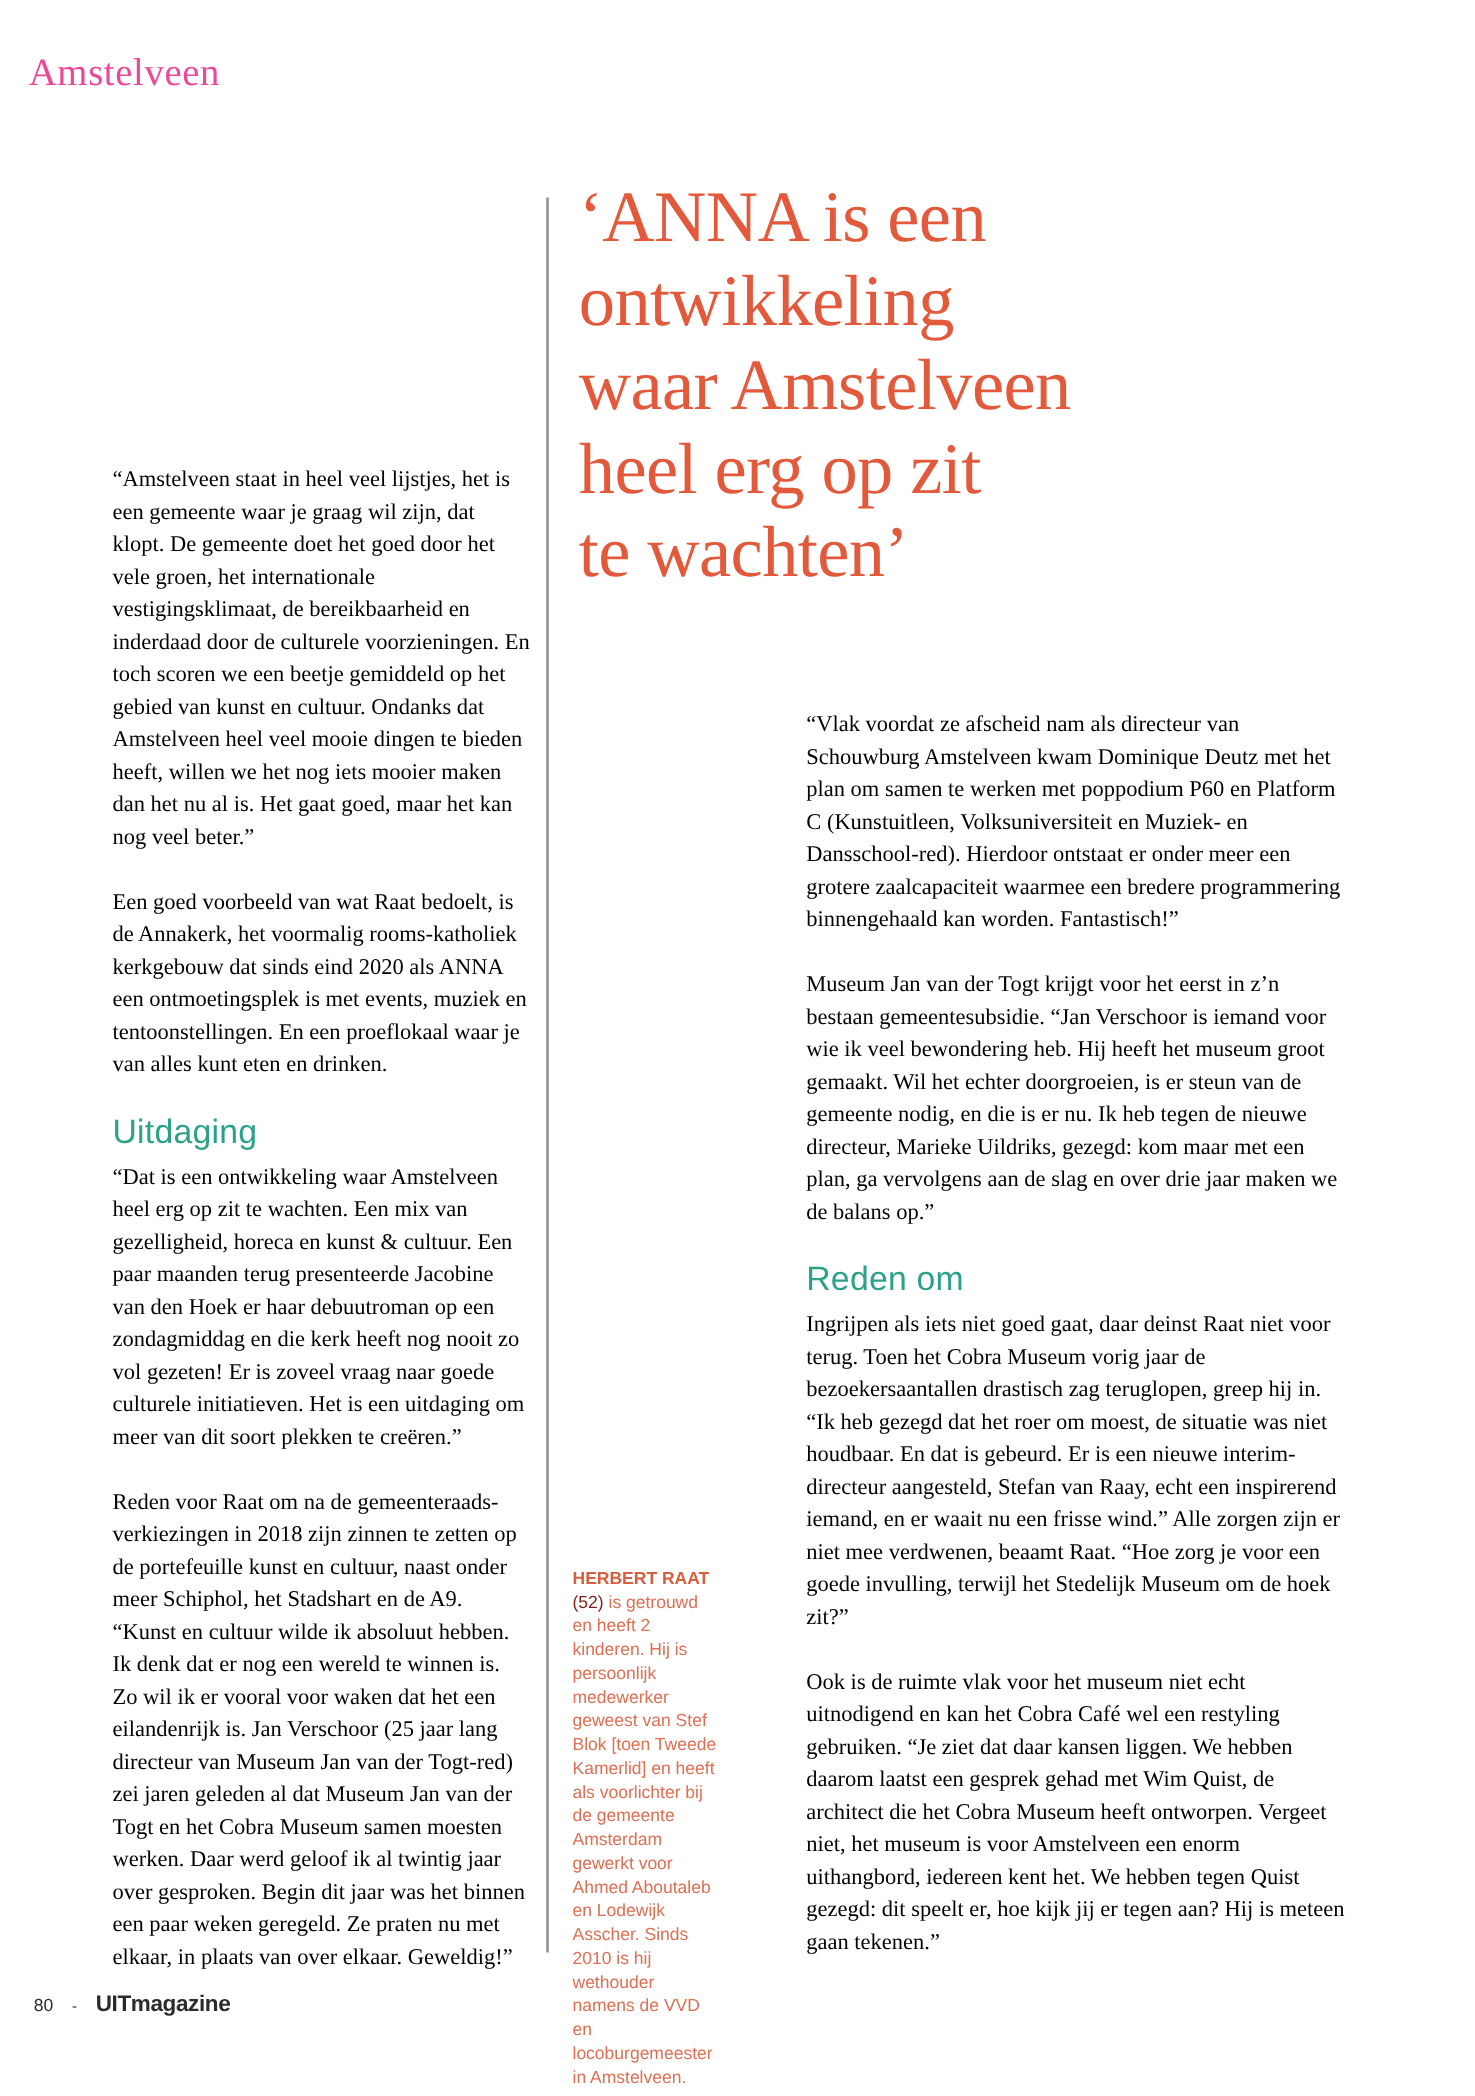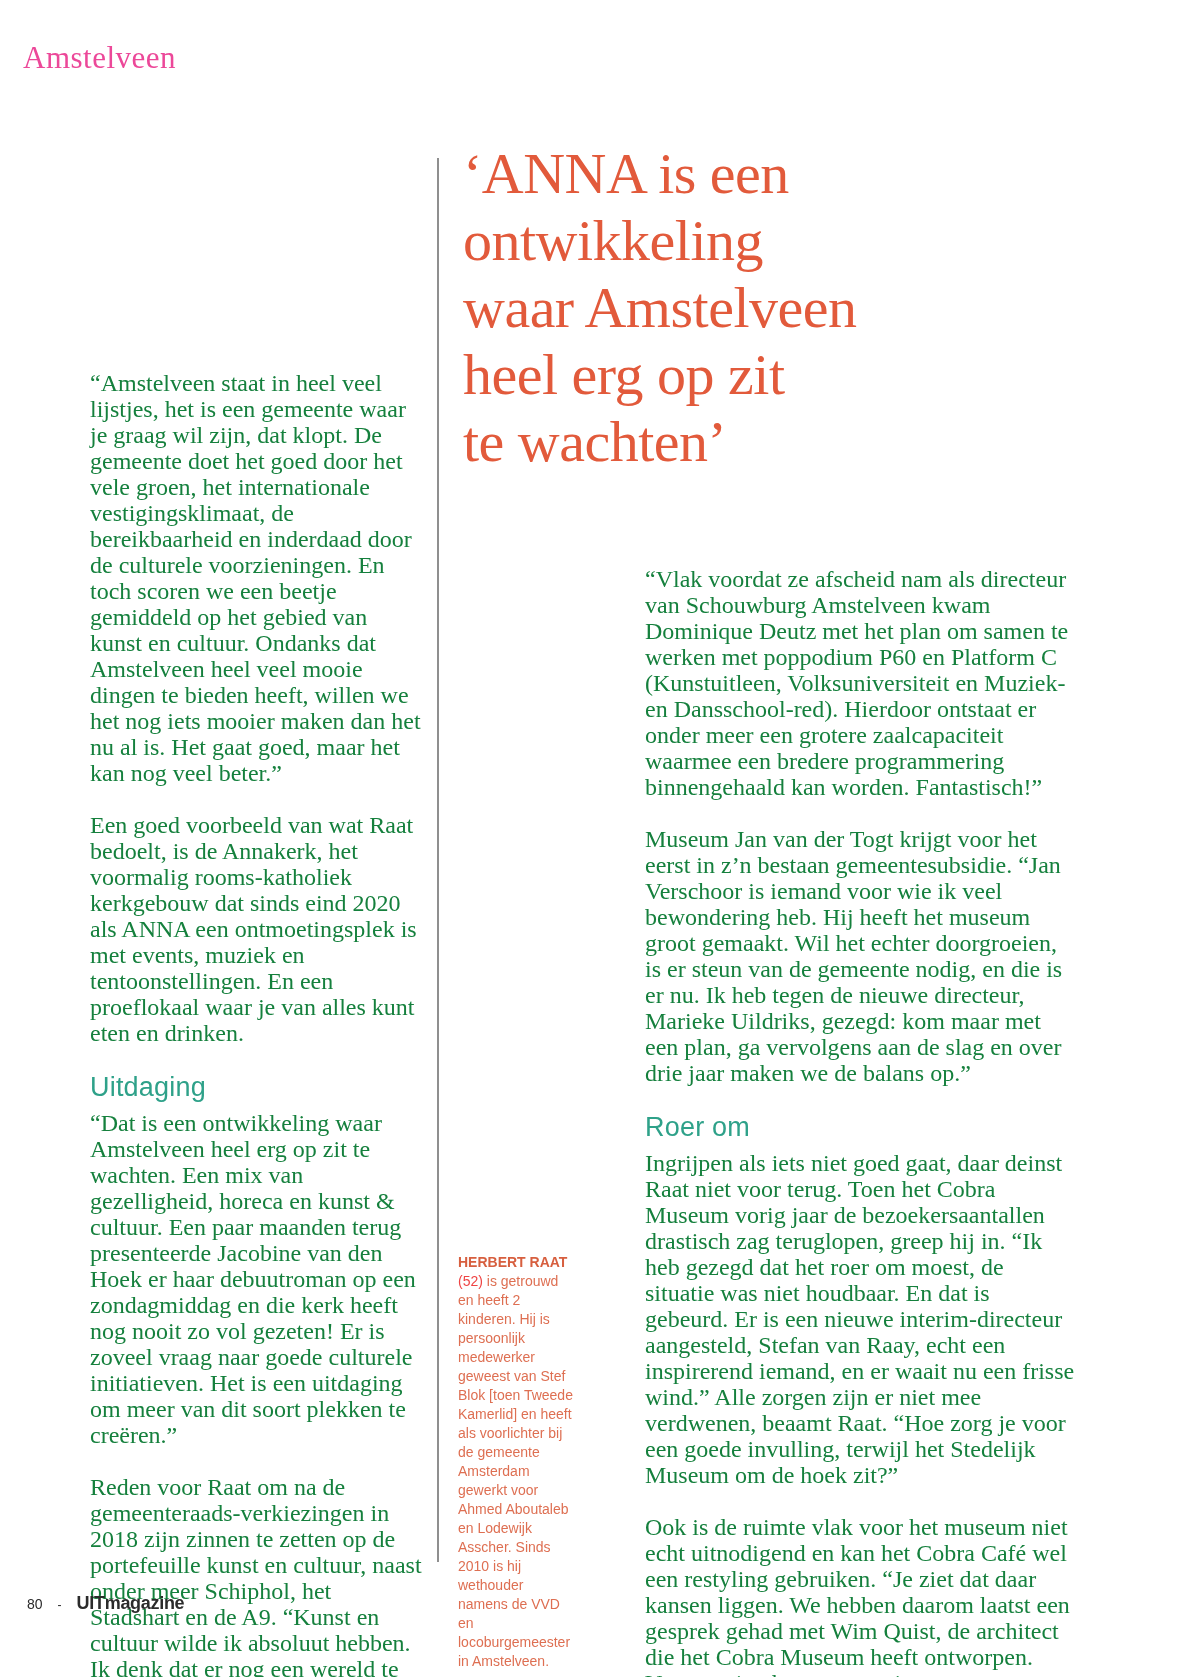--- a/index.html
+++ b/index.html
@@ -71,43 +71,43 @@
     font-family: "Liberation Sans", sans-serif;
     font-weight: 400;
     font-size: 27px;
     line-height: 30px;
     color: #2ea189;
     margin: 0 0 8px 0;
     letter-spacing: 0.2px;
   }
   .col p.body {
     font-family: "Liberation Serif", serif;
-    font-size: 24px;
+    font-size: 18px;
     line-height: 26px;
     margin: 0 0 26px 0;
-    color: #15803d;
+    color: #000000;
   }
   .col h3.kicker + p.body { margin-top: 0; }
 
   
   .bio {
     position: absolute;
     left: 458px;
     top: 1253px;
     width: 116px;
     font-family: "Liberation Sans", sans-serif;
     font-size: 14px;
     line-height: 19px;
     color: #de6f52;
   }
   .bio .bio-name {
     font-weight: 700;
     color: #d75f3f;
   }
-  .bio .bio-age { color: #ef4444; }
+  .bio .bio-age { color: #7f1d1d; }
 
   
   .page-footer {
     position: absolute;
     left: 27px;
     top: 1593px;
     color: #2b2b2b;
     display: flex;
     align-items: baseline;
     gap: 15px;
@@ -144,21 +144,21 @@
   <p class="body">“Amstelveen staat in heel veel lijstjes, het is een gemeente waar je graag wil zijn, dat klopt. De gemeente doet het goed door het vele groen, het internationale vestigingsklimaat, de bereikbaarheid en inderdaad door de culturele voorzieningen. En toch scoren we een beetje gemiddeld op het gebied van kunst en cultuur. Ondanks dat Amstelveen heel veel mooie dingen te bieden heeft, willen we het nog iets mooier maken dan het nu al is. Het gaat goed, maar het kan nog veel beter.”</p>
   <p class="body">Een goed voorbeeld van wat Raat bedoelt, is de Annakerk, het voormalig rooms-katholiek kerkgebouw dat sinds eind 2020 als ANNA een ontmoetingsplek is met events, muziek en tentoonstellingen. En een proeflokaal waar je van alles kunt eten en drinken.</p>
   <h3 class="kicker">Uitdaging</h3>
   <p class="body">“Dat is een ontwikkeling waar Amstelveen heel erg op zit te wachten. Een mix van gezelligheid, horeca en kunst &amp; cultuur. Een paar maanden terug presenteerde Jacobine van den Hoek er haar debuutroman op een zondagmiddag en die kerk heeft nog nooit zo vol gezeten! Er is zoveel vraag naar goede culturele initiatieven. Het is een uitdaging om meer van dit soort plekken te creëren.”</p>
   <p class="body">Reden voor Raat om na de gemeenteraads-verkiezingen in 2018 zijn zinnen te zetten op de portefeuille kunst en cultuur, naast onder meer Schiphol, het Stadshart en de A9. “Kunst en cultuur wilde ik absoluut hebben. Ik denk dat er nog een wereld te winnen is. Zo wil ik er vooral voor waken dat het een eilandenrijk is. Jan Verschoor (25 jaar lang directeur van Museum Jan van der Togt-red) zei jaren geleden al dat Museum Jan van der Togt en het Cobra Museum samen moesten werken. Daar werd geloof ik al twintig jaar over gesproken. Begin dit jaar was het binnen een paar weken geregeld. Ze praten nu met elkaar, in plaats van over elkaar. Geweldig!”</p>
 </div>
 
 <div class="col col-right">
   <p class="body">“Vlak voordat ze afscheid nam als directeur van Schouwburg Amstelveen kwam Dominique Deutz met het plan om samen te werken met poppodium P60 en Platform C (Kunstuitleen, Volksuniversiteit en Muziek- en Dansschool-red). Hierdoor ontstaat er onder meer een grotere zaalcapaciteit waarmee een bredere programmering binnengehaald kan worden. Fantastisch!”</p>
   <p class="body">Museum Jan van der Togt krijgt voor het eerst in z’n bestaan gemeentesubsidie. “Jan Verschoor is iemand voor wie ik veel bewondering heb. Hij heeft het museum groot gemaakt. Wil het echter doorgroeien, is er steun van de gemeente nodig, en die is er nu. Ik heb tegen de nieuwe directeur, Marieke Uildriks, gezegd: kom maar met een plan, ga vervolgens aan de slag en over drie jaar maken we de balans op.”</p>
-  <h3 class="kicker">Roer om</h3>
+  <h3 class="kicker">Reden om</h3>
   <p class="body">Ingrijpen als iets niet goed gaat, daar deinst Raat niet voor terug. Toen het Cobra Museum vorig jaar de bezoekersaantallen drastisch zag teruglopen, greep hij in. “Ik heb gezegd dat het roer om moest, de situatie was niet houdbaar. En dat is gebeurd. Er is een nieuwe interim-directeur aangesteld, Stefan van Raay, echt een inspirerend iemand, en er waait nu een frisse wind.” Alle zorgen zijn er niet mee verdwenen, beaamt Raat. “Hoe zorg je voor een goede invulling, terwijl het Stedelijk Museum om de hoek zit?”</p>
   <p class="body">Ook is de ruimte vlak voor het museum niet echt uitnodigend en kan het Cobra Café wel een restyling gebruiken. “Je ziet dat daar kansen liggen. We hebben daarom laatst een gesprek gehad met Wim Quist, de architect die het Cobra Museum heeft ontworpen. Vergeet niet, het museum is voor Amstelveen een enorm uithangbord, iedereen kent het. We hebben tegen Quist gezegd: dit speelt er, hoe kijk jij er tegen aan? Hij is meteen gaan tekenen.”</p>
 </div>
 
 <div class="bio">
   <span class="bio-name">HERBERT RAAT</span>
   <span class="bio-age">(52)</span>
   <span class="bio-text">is getrouwd en heeft 2 kinderen. Hij is persoonlijk medewerker geweest van Stef Blok [toen Tweede Kamerlid] en heeft als voorlichter bij de gemeente Amsterdam gewerkt voor Ahmed Aboutaleb en Lodewijk Asscher. Sinds 2010 is hij wethouder namens de VVD en locoburgemeester in Amstelveen.</span>
 </div>
 

